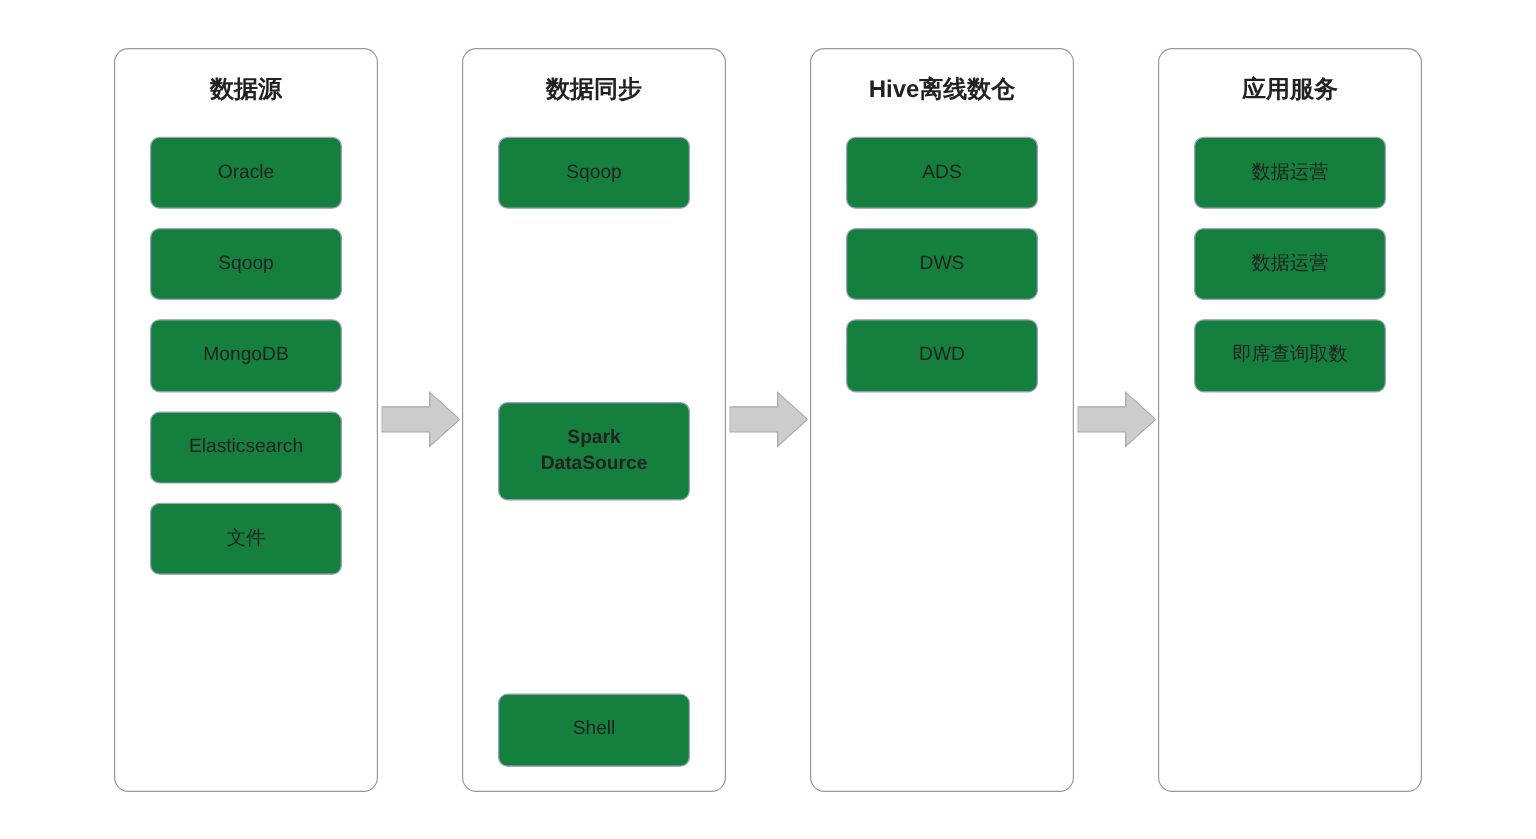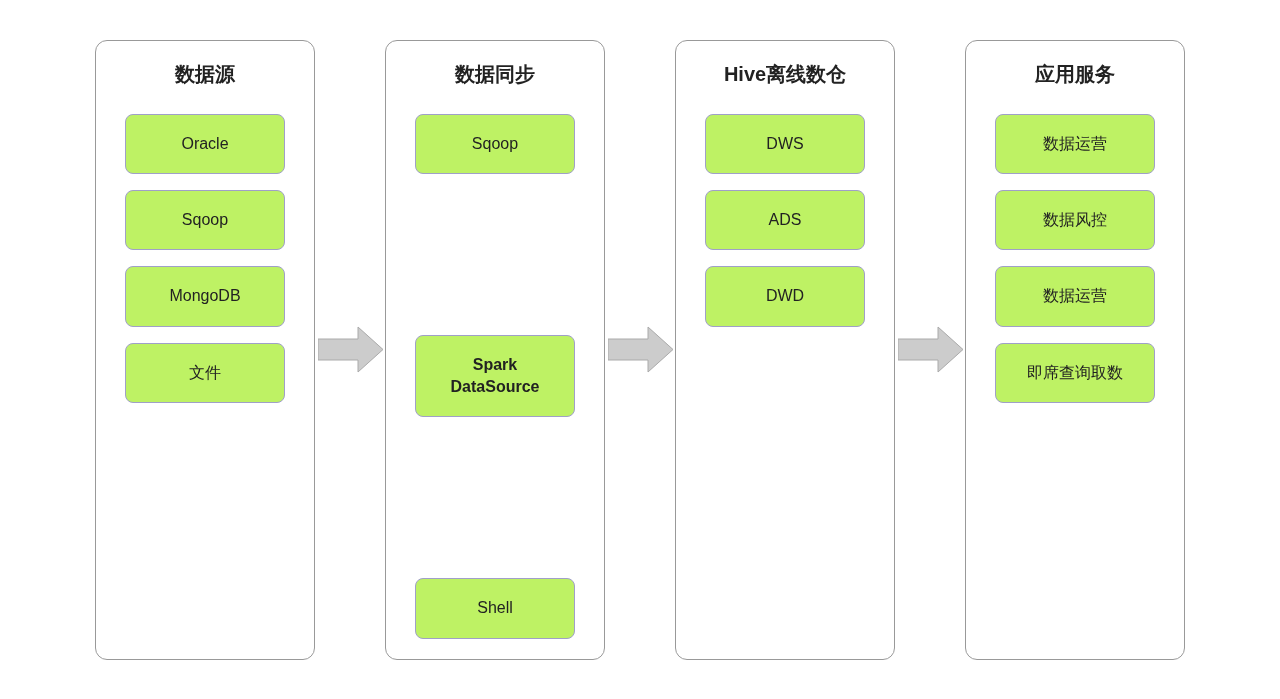--- a/index.html
+++ b/index.html
@@ -37,21 +37,21 @@
     }
 
     .column-title {
       font-size: 20px;
       font-weight: bold;
       color: #222;
       margin-bottom: 10px;
     }
 
     .item-box {
-      background: #bef264;
+      background: #15803d;
       border: 1px solid #a0a0c8;
       border-radius: 8px;
       width: 160px;
       padding: 18px 10px;
       text-align: center;
       font-size: 16px;
       color: #222;
       line-height: 1.4;
     }
 
@@ -78,20 +78,21 @@
 </head>
 <body>
 
 <div class="diagram">
 
   <div class="column">
     <div class="column-title">数据源</div>
     <div class="item-box">Oracle</div>
     <div class="item-box">Sqoop</div>
     <div class="item-box">MongoDB</div>
+    <div class="item-box">Elasticsearch</div>
     <div class="item-box">文件</div>
   </div>
 
   <div class="arrow-container fat-arrow">
     <svg viewBox="0 0 65 55" xmlns="http://www.w3.org/2000/svg">
       <polygon points="0,17 40,17 40,5 65,27.5 40,50 40,38 0,38" fill="#ccc" stroke="#aaa" stroke-width="1"></polygon>
     </svg>
   </div>
 
   <div class="column">
@@ -105,32 +106,31 @@
   </div>
 
   <div class="arrow-container fat-arrow">
     <svg viewBox="0 0 65 55" xmlns="http://www.w3.org/2000/svg">
       <polygon points="0,17 40,17 40,5 65,27.5 40,50 40,38 0,38" fill="#ccc" stroke="#aaa" stroke-width="1"></polygon>
     </svg>
   </div>
 
   <div class="column">
     <div class="column-title">Hive离线数仓</div>
+    <div class="item-box">ADS</div>
     <div class="item-box">DWS</div>
-    <div class="item-box">ADS</div>
     <div class="item-box">DWD</div>
   </div>
 
   <div class="arrow-container fat-arrow">
     <svg viewBox="0 0 65 55" xmlns="http://www.w3.org/2000/svg">
       <polygon points="0,17 40,17 40,5 65,27.5 40,50 40,38 0,38" fill="#ccc" stroke="#aaa" stroke-width="1"></polygon>
     </svg>
   </div>
 
   <div class="column">
     <div class="column-title">应用服务</div>
     <div class="item-box">数据运营</div>
-    <div class="item-box">数据风控</div>
     <div class="item-box">数据运营</div>
     <div class="item-box">即席查询取数</div>
   </div>
 
 </div>
 
 </body></html>

